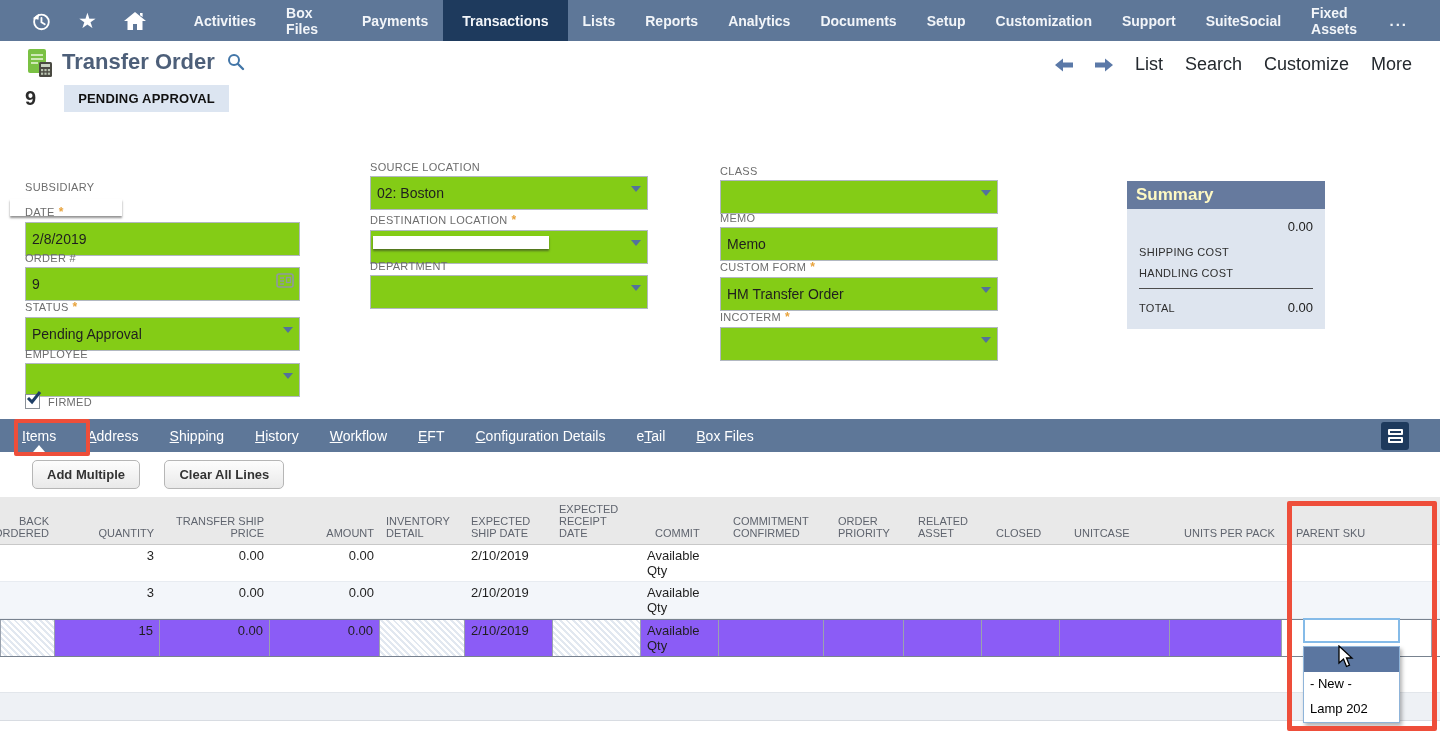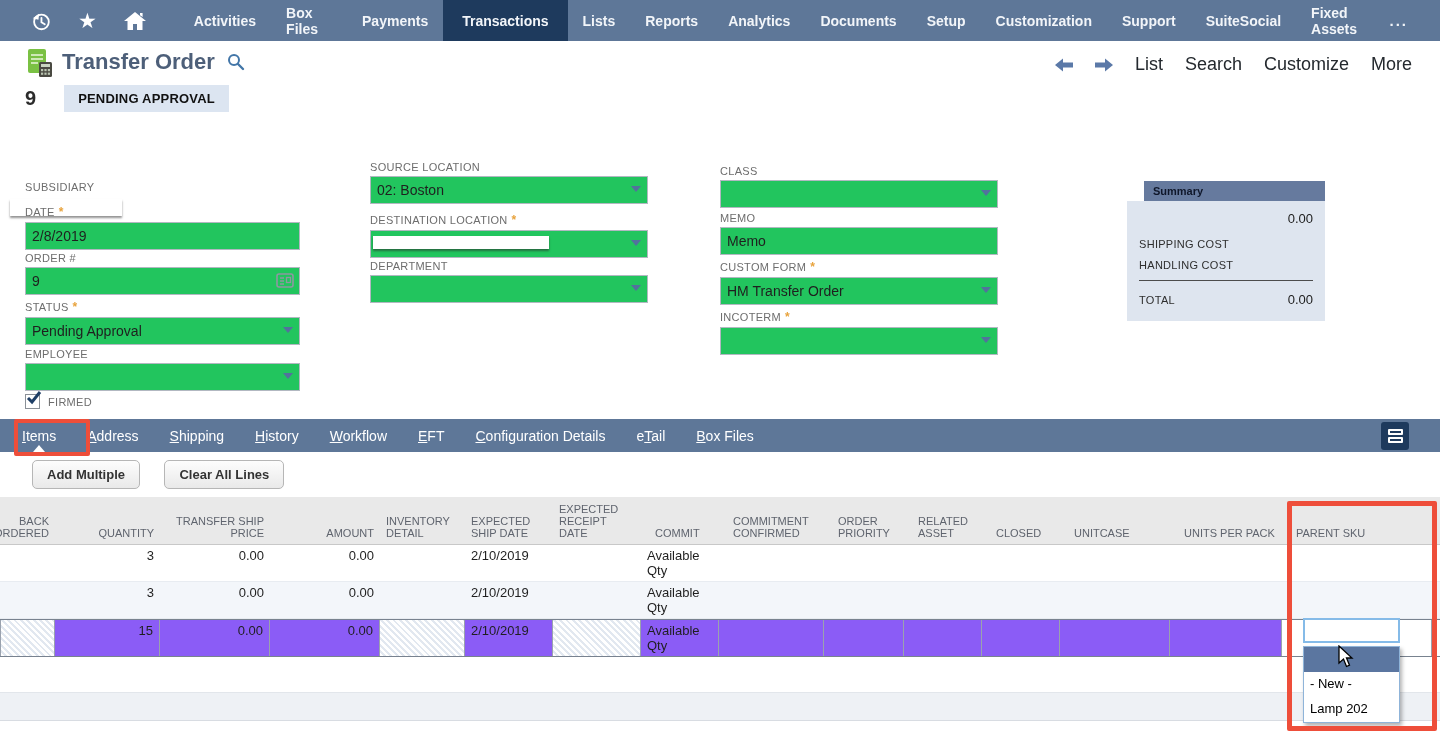--- a/index.html
+++ b/index.html
@@ -38,32 +38,32 @@
   .hdr-links { position:absolute; right:28px; top:13px; display:flex; align-items:center; gap:22px; }
   .hdr-links a { color:#24292e; font-size:18px; text-decoration:none; cursor:pointer; }
   .hdr-links .arr { display:flex; align-items:center; cursor:pointer; }
 
   
   .formarea { position:relative; height:258px; background:#fff; }
   .fcol { position:absolute; top:0; height:100%; }
   .fgrp { position:absolute; left:0; right:0; }
   .lbl { font-size:11px; color:#6d6d6d; letter-spacing:.3px; margin-bottom:3px; white-space:nowrap; }
   .req::after { content:"*"; color:#e8a33d; font-size:12px; margin-left:4px; font-weight:bold; }
-  .inp, .sel { position:relative; height:28px; border:1px solid #b2b8c1; background:#22c55e; font-size:14px; color:#1f1f1f; display:flex; align-items:center; padding:0 6px; cursor:text; }
+  .inp, .sel { position:relative; height:34px; border:1px solid #b2b8c1; background:#84cc16; font-size:14px; color:#1f1f1f; display:flex; align-items:center; padding:0 6px; cursor:text; }
   .sel { cursor:pointer; }
   .sel .car { position:absolute; right:6px; top:9px; }
   .ovl1 { position:absolute; left:-15px; top:18px; width:112px; height:17px; background:#fff; box-shadow:0 2px 2px rgba(40,40,40,.5); }
   .ovl2 { position:absolute; left:2px; top:5px; width:176px; height:13px; background:#fff; box-shadow:0 2px 2px rgba(40,40,40,.55); }
   .cbrow { display:flex; align-items:center; gap:8px; }
   .cb { position:relative; width:15px; height:15px; border:1px solid #8a9097; background:#fff; flex:none; cursor:pointer; }
   .cb svg { position:absolute; left:-1px; top:-5px; overflow:visible; }
 
   
   .summary { position:absolute; left:1127px; top:20px; width:198px; }
-  .sum-h { background:#667a9e; color:#0f172a; font-size:11px; font-weight:bold; padding:4px 9px;margin-left:17px; }
+  .sum-h { background:#667a9e; color:#fef9c3; font-size:17px; font-weight:bold; padding:4px 9px; }
   .sum-b { background:#dee5ef; padding:10px 12px 14px; }
   .sum-row { display:flex; justify-content:space-between; align-items:baseline; }
   .sum-val { font-size:13px; color:#1c1c1c; }
   .sum-lbl { font-size:11px; color:#2e2e2e; letter-spacing:.3px; }
   .sum-b hr { border:none; border-top:1px solid #4c4c4c; margin:9px 0 11px; }
 
   
   .tabbar { position:relative; height:33px; background:#5e7798; display:flex; align-items:center; padding-left:22px; }
   .tab { position:relative; color:#fff; font-size:14px; margin-right:31px; cursor:pointer; white-space:nowrap; }
   .tab.active { font-weight:normal; }

